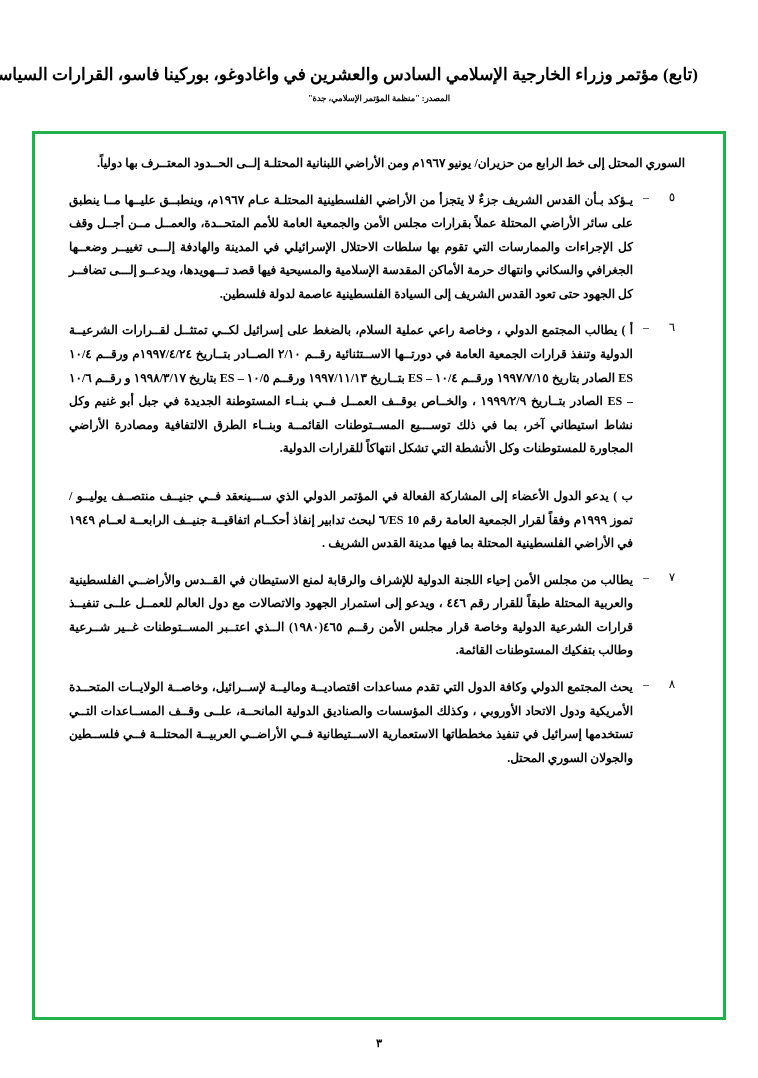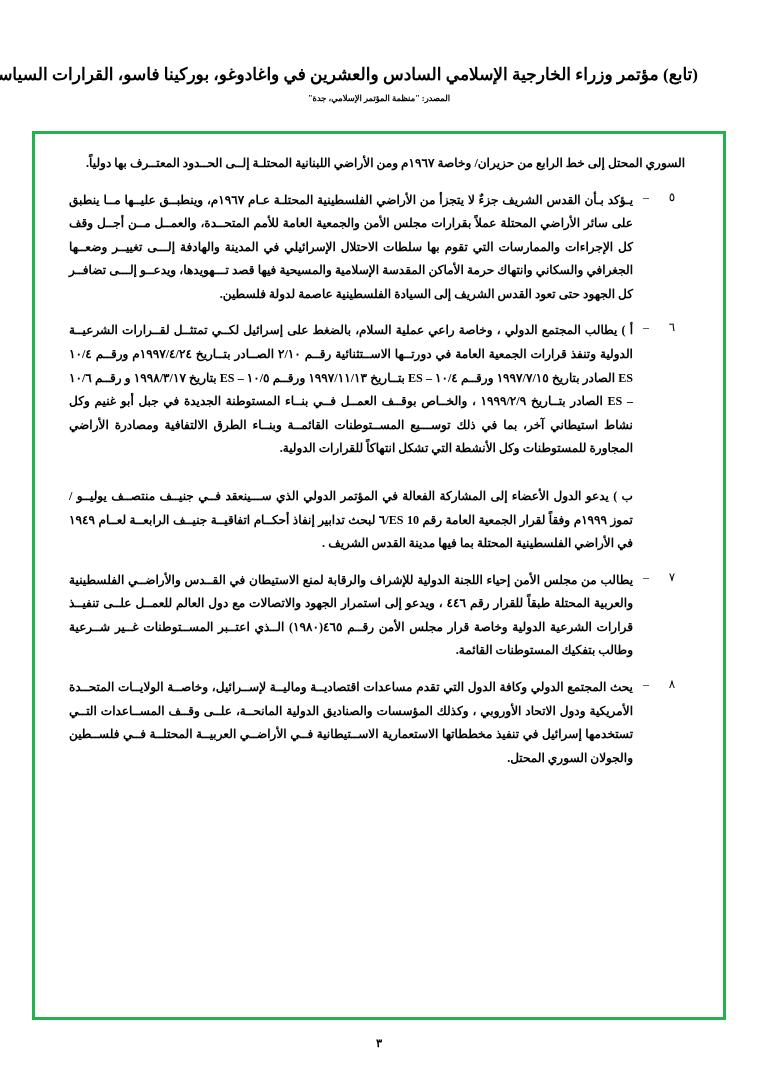--- a/index.html
+++ b/index.html
@@ -117,21 +117,21 @@
 
   <div class="header">
     <div class="header-title">(تابع) مؤتمر وزراء الخارجية الإسلامي السادس والعشرين في واغادوغو، بوركينا فاسو، القرارات السياسية، القرار الرقم ٢٦/١-س</div>
     <div class="header-source">المصدر:  "منظمة المؤتمر الإسلامي، جدة"</div>
   </div>
 
   <div class="frame">
     <div class="content">
 
       <div class="para first-para">
-        <div class="body-text">السوري المحتل إلى خط الرابع من حزيران/ وخاصة ١٩٦٧م ومن الأراضي اللبنانية المحتلـة إلــى الحــدود المعتــرف بها دولياً.</div>
+        <div class="body-text">السوري المحتل إلى خط الرابع من حزيران/ يونيو ١٩٦٧م ومن الأراضي اللبنانية المحتلـة إلــى الحــدود المعتــرف بها دولياً.</div>
       </div>
 
       <div class="para">
         <div class="num">٥</div>
         <div class="dash">–</div>
         <div class="body-text">يـؤكد بـأن القدس الشريف جزءٌ لا يتجزأ من الأراضي الفلسطينية المحتلـة عـام ١٩٦٧م، وينطبــق عليــها مــا ينطبق على سائر الأراضي المحتلة عملاً بقرارات مجلس الأمن والجمعية العامة للأمم المتحــدة، والعمــل مــن أجــل وقف كل الإجراءات والممارسات التي تقوم بها سلطات الاحتلال الإسرائيلي في المدينة والهادفة إلـــى تغييــر وضعــها الجغرافي والسكاني وانتهاك حرمة الأماكن المقدسة الإسلامية والمسيحية فيها قصد تـــهويدها، ويدعــو إلـــى تضافــر كل الجهود حتى تعود القدس الشريف إلى السيادة الفلسطينية عاصمة لدولة فلسطين.</div>
       </div>
 
       <div class="para">
         <div class="num">٦</div>

